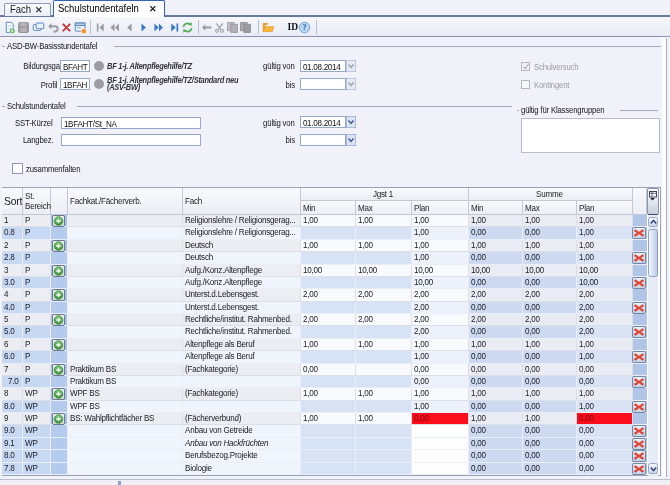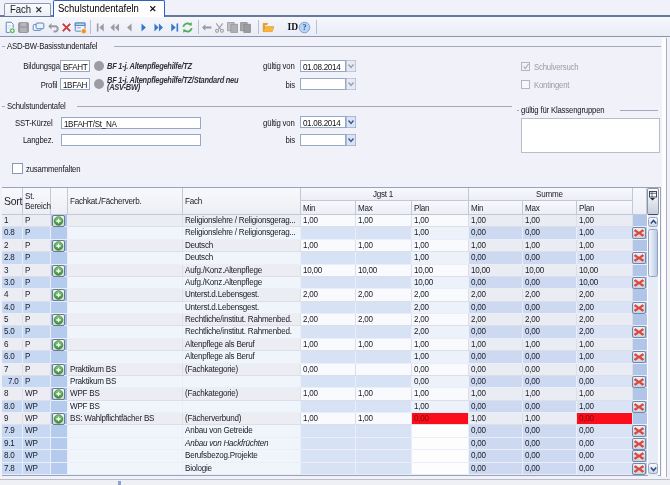--- a/index.html
+++ b/index.html
@@ -804,21 +804,21 @@
     <div class="cell" style="left:0;top:0;width:100%;line-height:11.379999999999995px;padding-left:2px;"><span class="ctxt">1,00</span></div>
   </div>
 <div class="abs" style="left:522.5px;top:413.08000000000004px;width:54.5px;height:12.379999999999995px;background:#eaecf3;border-right:1px solid #dcdfe8;border-bottom:1px solid #dcdfe8;">
     <div class="cell" style="left:0;top:0;width:100%;line-height:11.379999999999995px;padding-left:2px;"><span class="ctxt">1,00</span></div>
   </div>
 <div class="abs" style="left:577px;top:413.08000000000004px;width:56px;height:12.379999999999995px;background:#fb0d1b;border-right:1px solid #dcdfe8;border-bottom:1px solid #dcdfe8;">
     <div class="cell" style="left:0;top:0;width:100%;line-height:11.379999999999995px;padding-left:2px;"><span class="ctxt"><span style="color:#7a0a10;">0,00</span></span></div>
   </div>
 <div class="abs" style="left:633px;top:413.08000000000004px;width:13.5px;height:12.379999999999995px;background:#b0c5e8;border-bottom:1px solid #e9eef8;"></div>
 <div class="abs" style="left:2px;top:425.46000000000004px;width:21px;height:12.379999999999995px;background:#c6d8f2;border-right:1px solid #e9eef8;border-bottom:1px solid #e9eef8;">
-    <div class="cell" style="left:0;top:0;width:100%;line-height:11.379999999999995px;padding-left:2px;"><span class="ctxt">7.9</span></div>
+    <div class="cell" style="left:0;top:0;width:100%;line-height:11.379999999999995px;padding-left:2px;"><span class="ctxt">9.0</span></div>
   </div>
 <div class="abs" style="left:23px;top:425.46000000000004px;width:28px;height:12.379999999999995px;background:#c6d8f2;border-right:1px solid #e9eef8;border-bottom:1px solid #e9eef8;">
     <div class="cell" style="left:0;top:0;width:100%;line-height:11.379999999999995px;padding-left:2px;"><span class="ctxt">WP</span></div>
   </div>
 <div class="abs" style="left:51px;top:425.46000000000004px;width:16.5px;height:12.379999999999995px;background:#b5cbee;border-right:1px solid #e9eef8;border-bottom:1px solid #e9eef8;"></div>
 <div class="abs" style="left:67.5px;top:425.46000000000004px;width:115.5px;height:12.379999999999995px;background:#f0f5fc;border-right:1px solid #e9eef8;border-bottom:1px solid #e9eef8;"></div>
 <div class="abs" style="left:183px;top:425.46000000000004px;width:117.5px;height:12.379999999999995px;background:#f0f5fc;border-right:1px solid #e9eef8;border-bottom:1px solid #e9eef8;">
     <div class="cell" style="left:0;top:0;width:100%;line-height:11.379999999999995px;padding-left:2px;"><span class="ctxt">Anbau von Getreide</span></div>
   </div>
 <div class="abs" style="left:300.5px;top:425.46000000000004px;width:55.0px;height:12.379999999999995px;background:#d7e2f5;border-right:1px solid #e9eef8;border-bottom:1px solid #e9eef8;"></div>

